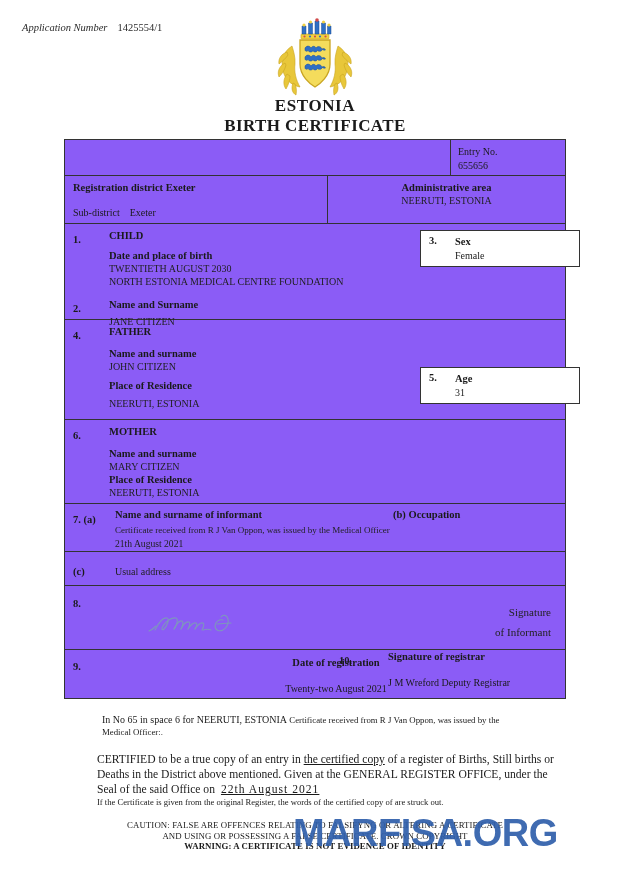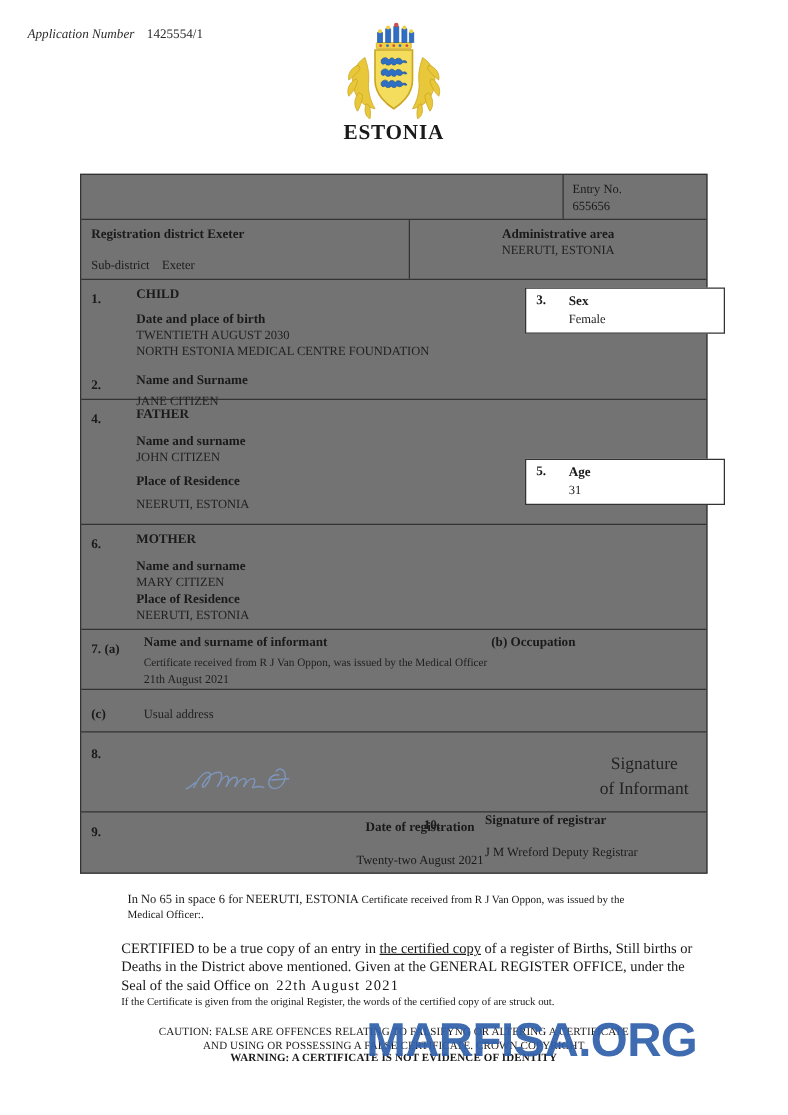--- a/index.html
+++ b/index.html
@@ -71,21 +71,21 @@
   }
 
   
   .cert-table {
     position: absolute;
     left: 64px;
     top: 139px;
     width: 502px;
     border: 1.2px solid #333;
     box-sizing: border-box;
-    background: #737373;
+    background: #8b5cf6;
   }
   .row {
     position: relative;
     box-sizing: border-box;
     border-bottom: 1.2px solid #333;
   }
   .row:last-child { border-bottom: none; }
   .lbl { font-weight: bold; font-size: 10.5px; line-height: 13px; }
   .val { font-size: 10px; line-height: 13px; color: #1f1f1f; }
   .num { font-weight: bold; font-size: 10.5px; }
@@ -141,22 +141,22 @@
   .sign-text { font-size: 9px; line-height: 12px; }
   .signature-img {
     position: absolute;
     left: 38px;
     top: 24px;
   }
   .sig-side {
     position: absolute;
     right: 14px;
     top: 16px;
-    text-align: center;
-    font-size: 14px;
+    text-align: right;
+    font-size: 11px;
     line-height: 20px;
     color: #222;
   }
 
   .reg-row { display: flex; position: relative; }
   .reg-left { width: 36px; flex: none; padding-left: 8px; box-sizing: border-box; }
   .reg-mid { flex: 1; }
   .reg-numcol { position: absolute; left: 274px; top: 0; }
   .reg-rightcol { position: absolute; left: 323px; top: 0; }
   .reg-lbl { font-weight: bold; font-size: 10.5px; line-height: 14px; }
@@ -177,21 +177,21 @@
   }
   .foot-note .fn-big { font-size: 10px; }
   .certified {
     margin-top: 14px;
     font-size: 11.6px;
     line-height: 15px;
     padding-left: 33px;
     padding-right: 6px;
   }
   .certified u { text-decoration: underline; }
-  .cert-date { margin-left: 6px; letter-spacing: 1px; margin-top: 37px; }
+  .cert-date { text-decoration: underline; margin-left: 6px; letter-spacing: 1px; margin-top: 37px; }
   .foot-small {
     font-size: 8.6px;
     line-height: 11px;
     padding-left: 33px;
   }
 
   .caution {
     position: absolute;
     left: 64px;
     top: 820px;
@@ -271,20 +271,21 @@
       <g fill="#2e6fc4" stroke="#1d4f96" stroke-width="0.5">
         <path d="M31 36 C33 33 36 34 37 36 C38.5 33.5 41 34 42 36 C44 33.5 47 34.5 48 37 C49.5 36 51 36.5 51.5 38 C50 38.5 49 38 48.5 37.5 C47.5 39.5 45 40 43.5 38.5 C42.5 40.5 40 40.5 39 38.8 C37.8 40.6 35 40.5 34 38.6 C33 39.8 31.5 39.5 31 38.2 Z"></path>
         <path d="M31 45 C33 42 36 43 37 45 C38.5 42.5 41 43 42 45 C44 42.5 47 43.5 48 46 C49.5 45 51 45.5 51.5 47 C50 47.5 49 47 48.5 46.5 C47.5 48.5 45 49 43.5 47.5 C42.5 49.5 40 49.5 39 47.8 C37.8 49.6 35 49.5 34 47.6 C33 48.8 31.5 48.5 31 47.2 Z"></path>
         <path d="M31 54 C33 51 36 52 37 54 C38.5 51.5 41 52 42 54 C44 51.5 47 52.5 48 55 C49.5 54 51 54.5 51.5 56 C50 56.5 49 56 48.5 55.5 C47.5 57.5 45 58 43.5 56.5 C42.5 58.5 40 58.5 39 56.8 C37.8 58.6 35 58.5 34 56.6 C33 57.8 31.5 57.5 31 56.2 Z"></path>
       </g>
     </svg>
   </div>
 
   <div class="titles">
     <div class="title-country">ESTONIA</div>
+    <div class="title-doc">BIRTH CERTIFICATE</div>
   </div>
 
   <div class="cert-table">
 
     <div class="row entry-row">
       <div class="entry-blank"></div>
       <div class="entry-box">
         <div class="entry-lbl">Entry No.</div>
         <div class="entry-val">655656</div>
       </div>

